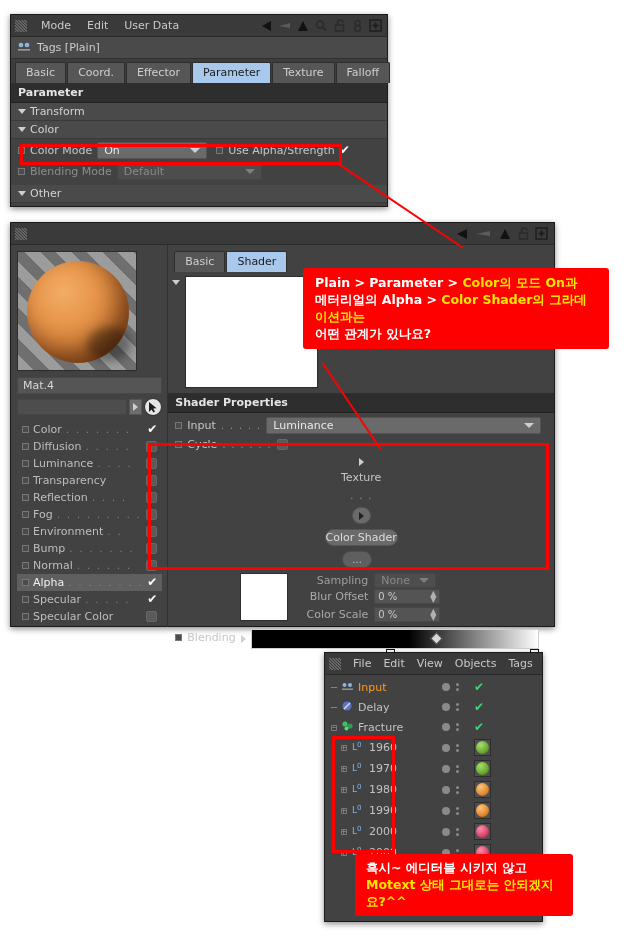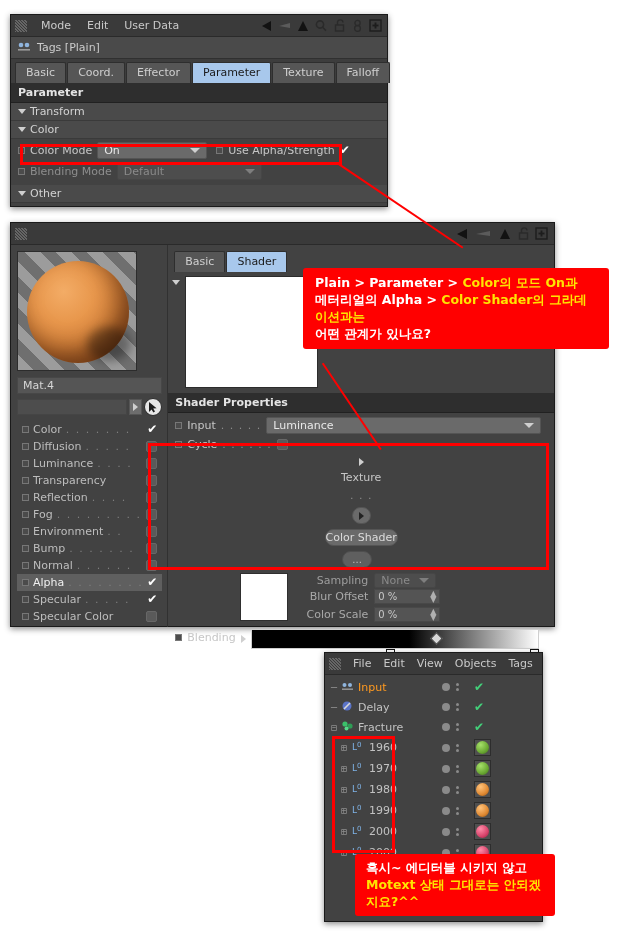--- a/index.html
+++ b/index.html
@@ -742,18 +742,18 @@
           <span class="om-mat">
               <span style="background:radial-gradient(circle at 35% 30%, #ff8ca8, #d8436b 60%, #8c1d38);"></span>
             </span>
         </span>
       </div>
     </div>
   </div>
 
   <div class="redbox" style="left:332px; top:736px; width:63px; height:117px;"></div>
 
-  <div class="callout" style="left:355px; top:854px; width:200px; padding:5px 9px 6px 11px;">
+  <div class="callout" style="left:355px; top:854px; width:218px; padding:5px 9px 6px 11px;">
     <div>혹시~ 에디터블 시키지 않고</div>
     <div class="y">Motext 상태 그대로는 안되겠지요?^^</div>
   </div>
 
 </div>
 
 </body></html>

